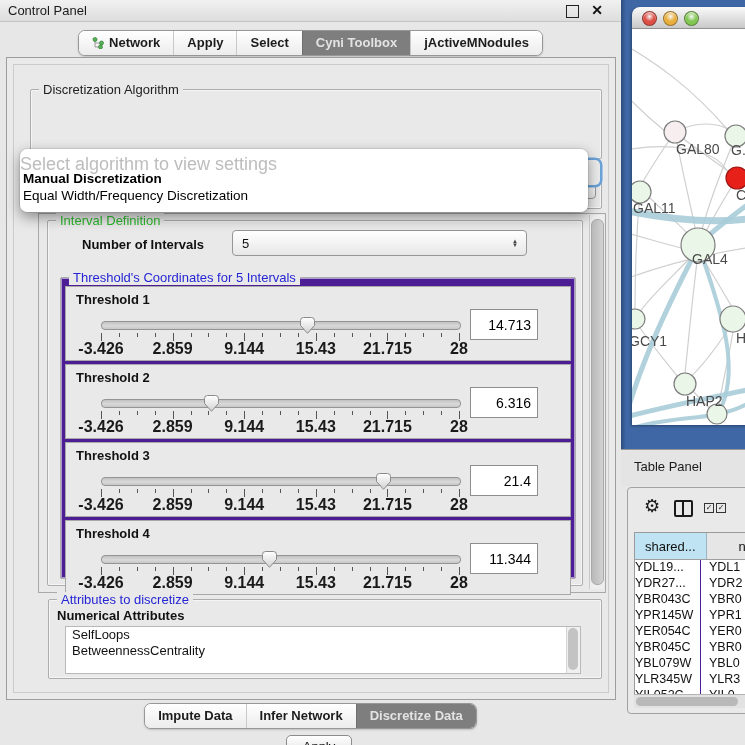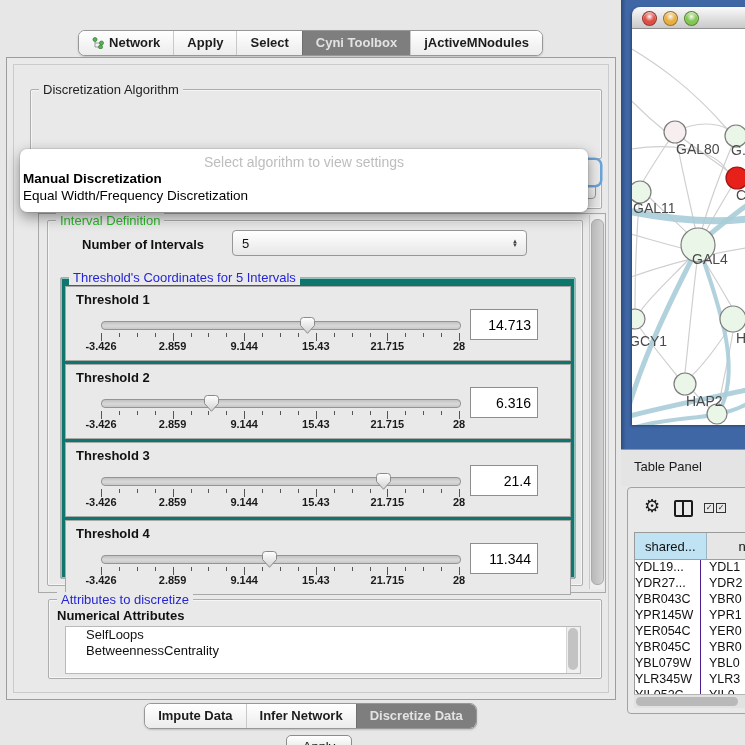--- a/index.html
+++ b/index.html
@@ -32,21 +32,21 @@
   .group-title{position:absolute;top:-8px;left:8px;background:#e9e9e9;padding:0 4px;font-size:13px;white-space:nowrap}
 
   .combo{position:absolute;background:linear-gradient(#ffffff,#e7e7e7);border:1px solid #979797;border-radius:4px;
          font-size:13px;color:#111;display:flex;align-items:center;padding:0 22px 0 9px}
   .spin{position:absolute;right:8px;top:50%;transform:translateY(-50%);display:flex;flex-direction:column;line-height:4px;
         font-size:6px;color:#444}
 
   
   #popup{left:6px;top:84px;width:568px;height:63px;background:#ffffff;border-radius:7px;z-index:50;
          box-shadow:0 5px 14px rgba(0,0,0,.42),0 0 0 1px rgba(0,0,0,.08)}
-  #popup-header{position:absolute;top:5px;left:0;width:100%;text-align:center;font-size:14px;color:#bdbdbd}
+  #popup-header{position:absolute;top:5px;left:0;width:100%;text-align:left;font-size:18px;color:#bdbdbd}
   .popup-opt{position:absolute;left:3px;font-size:13.5px;color:#000;white-space:nowrap}
   .popup-opt.hl{font-weight:bold}
   
   #algo-combo-frag{left:542px;top:95px;width:44px;height:25px;border-radius:5px;background:#ececec;
                    box-shadow:0 0 0 2.5px #6ba3d9;z-index:10}
 
   
   #scrollvp{left:24px;top:148px;width:566px;height:378px;border:1px solid #a9a9a9;background:#e9e9e9}
   #vscroll{position:absolute;right:1px;top:1px;width:14px;height:374px;background:#eeeeee;border-left:1px solid #c9c9c9}
   #vscroll .thumb{position:absolute;left:1px;top:4px;width:11px;height:364px;border-radius:6px;
@@ -55,28 +55,28 @@
   .bold13{font-size:13px;font-weight:bold;color:#111}
 
   .th-panel{position:relative;margin:0 4px 3px 4px;height:73px;border:1px solid #a8a8a8;background:#e9e9e9}
   .th-label{position:absolute;left:10px;top:5px;font-size:13px;font-weight:bold;color:#111}
   .th-track{position:absolute;left:35px;top:34px;width:358px;height:7px;border-radius:4px;border:1px solid #949494;
             background:linear-gradient(#c2c2c2,#d9d9d9 55%,#c8c8c8)}
   .th-thumb{position:absolute;top:30px;width:15px;height:17px}
   .tick{position:absolute;width:1px;background:#555}
   .tickrow{position:absolute;left:35px;top:46px;width:358px;height:8px}
   .ticklabels{position:absolute;left:35px;top:53px;width:358px;height:12px}
-  .ticklab{position:absolute;transform:translateX(-50%);font-size:11px;font-weight:bold;color:#1a1a1a;white-space:nowrap}
+  .ticklab{position:absolute;transform:translateX(-50%);font-size:16px;font-weight:bold;color:#1a1a1a;white-space:nowrap}
   .th-value{position:absolute;left:404px;top:22px;width:60px;height:29px;background:#fff;border:1px solid #8e8e8e;
             font-size:14px;color:#000;display:flex;align-items:center;justify-content:flex-end;padding-right:6px}
 
   
   #attr-list-box{position:absolute;left:16px;top:26px;width:514px;height:46px;background:#fff;border:1px solid #b9b9b9;
                  overflow:hidden}
-  .attr-item{font-size:13px;color:#111;line-height:16px;padding-left:20px;white-space:nowrap}
+  .attr-item{font-size:13px;color:#111;line-height:16px;padding-left:6px;white-space:nowrap}
   #attr-scroll{position:absolute;right:0;top:0;width:13px;height:46px;background:#f0f0f0;border-left:1px solid #d5d5d5}
   #attr-scroll .thumb{position:absolute;left:1px;top:1px;width:10px;height:42px;border-radius:5px;background:#c3c3c3}
 
   #apply-btn{left:272px;top:670px;width:64px;height:21px;border:1px solid #8c8c8c;border-radius:5px;
              background:linear-gradient(#ffffff,#dcdcdc);font-size:13px;color:#111;
              display:flex;align-items:center;justify-content:center}
 
   
   #desktop-blue{left:621px;top:0;width:124px;height:449px}
   #mac-window{position:absolute;left:11px;top:7px;width:120px;height:418px;border-radius:8px 0 0 0;
@@ -106,20 +106,25 @@
   #hscroll{position:absolute;left:6px;top:206px;width:118px;height:13px;background:#e2e2e2;border-top:1px solid #b5b5b5}
   #hscroll .thumb{position:absolute;left:2px;top:2px;width:102px;height:9px;border-radius:5px;background:#b9b9b9}
 
   .netlabel{font-family:"Liberation Sans",sans-serif}
 </style>
 </head>
 <body>
 
 <div id="control-panel" class="abs">
 
+  <div id="cp-titlebar" class="abs">
+    <div id="cp-title" class="abs">Control Panel</div>
+    <div id="float-ico" class="abs"></div>
+    <div id="close-ico" class="abs">✕</div>
+  </div>
 
   <div id="top-tabs" class="abs"><div class="segstrip">
         <div class="seg">
           <svg width="12" height="12" viewBox="0 0 12 12">
             <path d="M3 3 V10 M3 6 H9 M3 10 H8" stroke="#9a9a9a" fill="none"></path>
             <circle cx="3" cy="2.5" r="2" fill="#57b457" stroke="#2f7a2f" stroke-width=".7"></circle>
             <circle cx="9.5" cy="6" r="2" fill="#57b457" stroke="#2f7a2f" stroke-width=".7"></circle>
             <circle cx="8.5" cy="10" r="2" fill="#57b457" stroke="#2f7a2f" stroke-width=".7"></circle>
           </svg>
           <span>Network</span>
@@ -163,21 +168,21 @@
 
           <div class="abs bold13" style="position:absolute;left:34px;top:16px">Number of Intervals</div>
           <div class="combo" style="left:184px;top:9px;width:262px;height:24px">
             <span>5</span>
             <span class="spin">
                 <span>▲</span>
                 <span>▼</span>
               </span>
           </div>
 
-          <div class="group" style="left:12px;top:56px;width:514px;height:300px;background:#0f766e">
+          <div class="group" style="left:12px;top:56px;width:514px;height:300px;background:#4c1d95">
             <div class="group-title" style="color:#2525d4">Threshold's Coordinates for 5 Intervals</div>
             <div id="thresholds" style="position:absolute;left:0;top:8px;width:100%">
                 <div class="th-panel">
                   <div class="th-label">Threshold 1</div>
                   <div class="th-track"></div>
                   <div class="th-thumb" style="left: 234.137px;"><svg width="15" height="17" viewBox="0 0 15 17">
                       <defs>
                         <linearGradient id="tg0" x1="0" y1="0" x2="0" y2="1">
                           <stop offset="0" stop-color="#ffffff"></stop>
                           <stop offset="1" stop-color="#d2d2d2"></stop>

